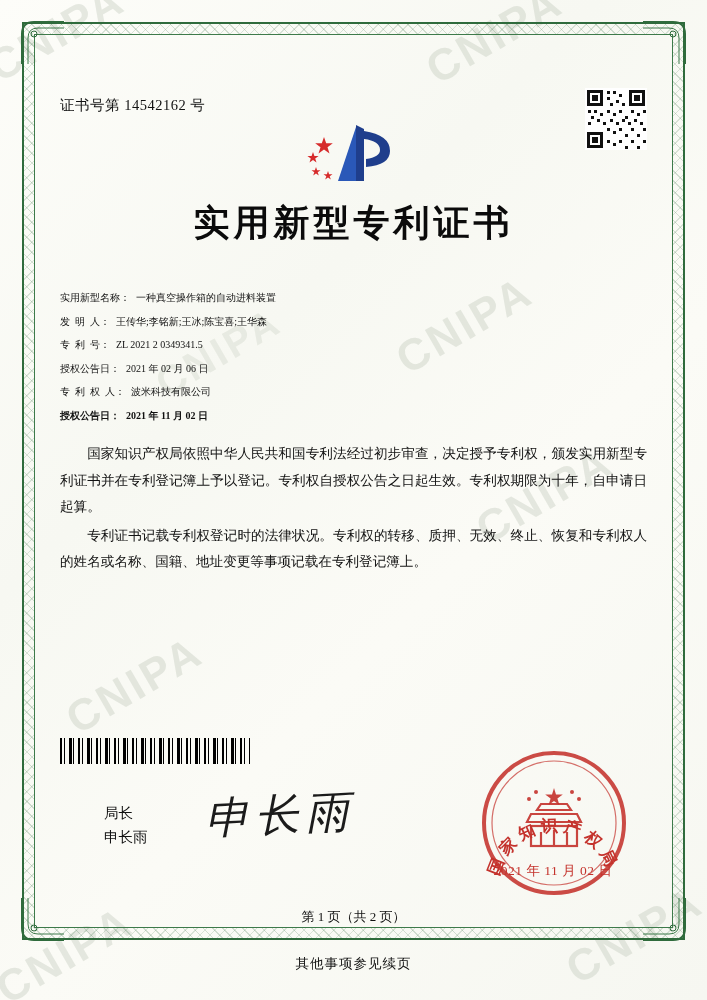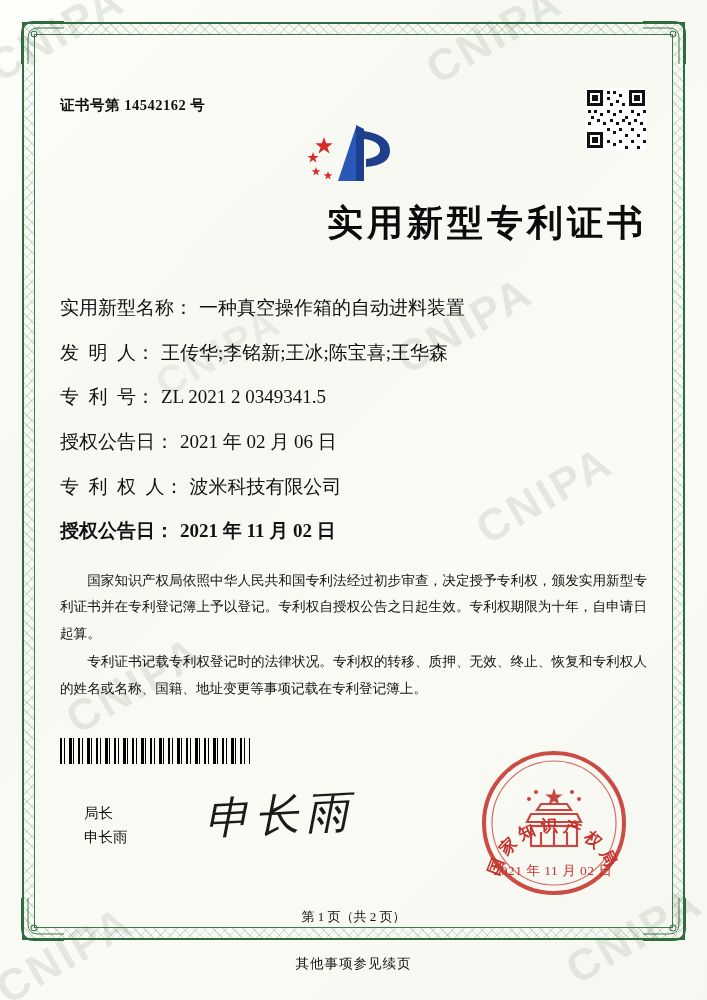--- a/index.html
+++ b/index.html
@@ -85,21 +85,20 @@
   .content {
     position: absolute;
     left: 60px; right: 60px; top: 96px;
   }
 
   .cert-no {
     font-size: 14.5px;
     color: #111;
     letter-spacing: 0.5px;
     font-family: "Liberation Serif", serif;
-    font-weight: bold;
   }
 
   .qr {
     position: absolute;
     right: 0; top: -8px;
     width: 62px; height: 62px;
   }
 
   .logo-wrap {
     text-align: center;
@@ -107,32 +106,32 @@
     height: 72px;
     position: relative;
   }
   .logo {
     position: relative;
     display: inline-block;
     width: 120px; height: 70px;
   }
 
   .title {
-    text-align: right;
+    text-align: center;
     font-size: 36px;
     font-weight: 700;
     letter-spacing: 4px;
     color: #0b0b0b;
     margin-top: 8px;
     font-family: "Liberation Serif", serif;
   }
 
   .fields {
     margin-top: 38px;
-    font-size: 19px;
+    font-size: 10px;
     color: #111;
     line-height: 2.35;
   }
   .row {
     display: flex;
     align-items: baseline;
   }
   .lbl {
     white-space: pre;
     flex: 0 0 auto;
@@ -168,21 +167,21 @@
     height: 26px;
     background:
       repeating-linear-gradient(90deg,
         #000 0 2px, transparent 2px 4px, #000 4px 5px, transparent 5px 9px,
         #000 9px 12px, transparent 12px 13px, #000 13px 14px, transparent 14px 18px);
   }
 
   
   .sign-labels {
     position: absolute;
-    left: 84px;
+    left: 104px;
     top: 802px;
     font-size: 14.5px;
     line-height: 1.65;
     color: #111;
   }
   .signature {
     position: absolute;
     left: 205px;
     top: 786px;
     font-size: 44px;

